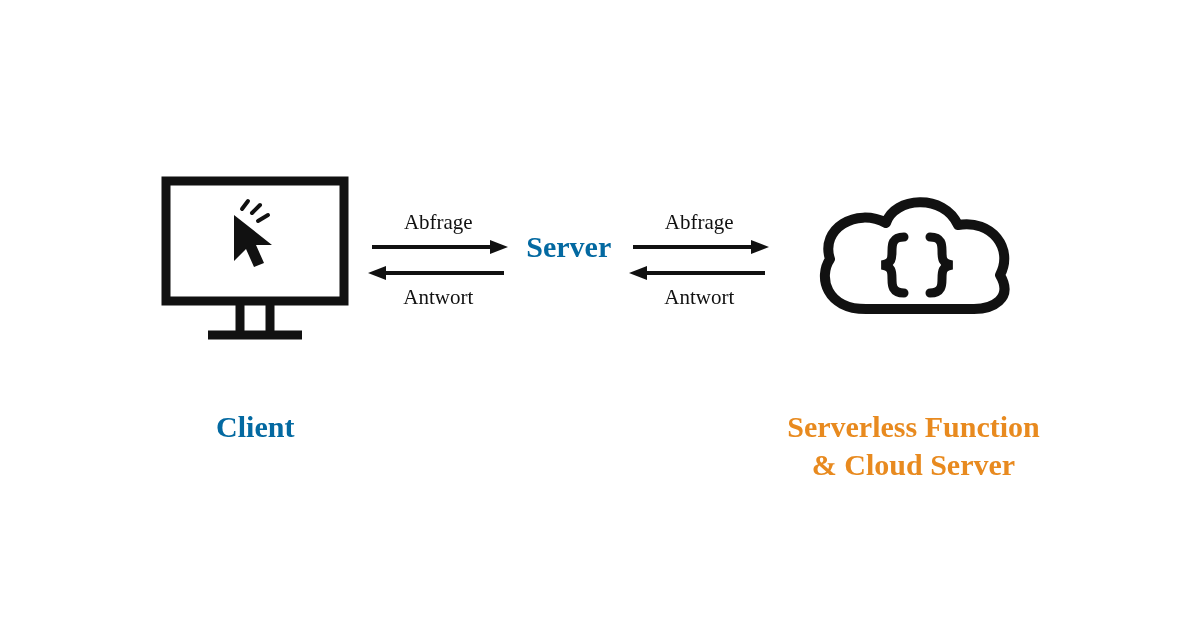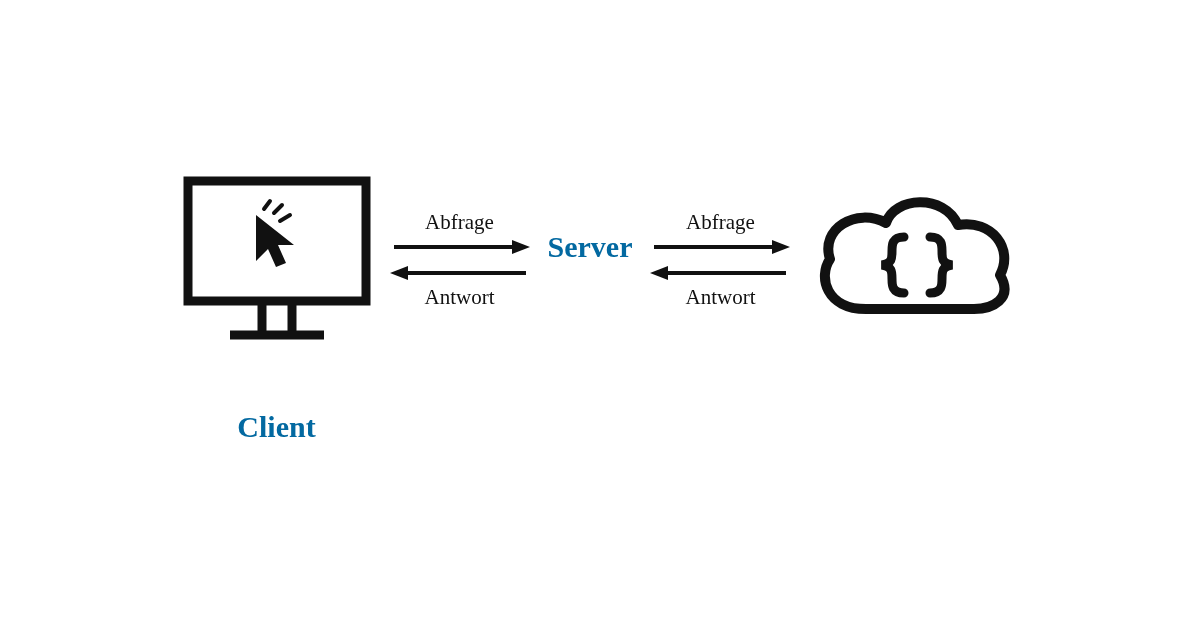--- a/index.html
+++ b/index.html
@@ -137,15 +137,19 @@
                    C 84 78 84 82 84 90
                    C 84 96 84 104 96 104" fill="none" stroke="#111" stroke-width="9" stroke-linecap="round"></path>
           <path d="M 122 48
                    C 134 48 134 56 134 62
                    C 134 70 134 74 144 76
                    C 134 78 134 82 134 90
                    C 134 96 134 104 122 104" fill="none" stroke="#111" stroke-width="9" stroke-linecap="round"></path>
         </g>
       </svg>
     </div>
+    <div class="caption orange">
+      <span>Serverless Function</span><br>
+      <span>&amp; Cloud Server</span>
+    </div>
   </div>
 
 </div>
 
 </body></html>

